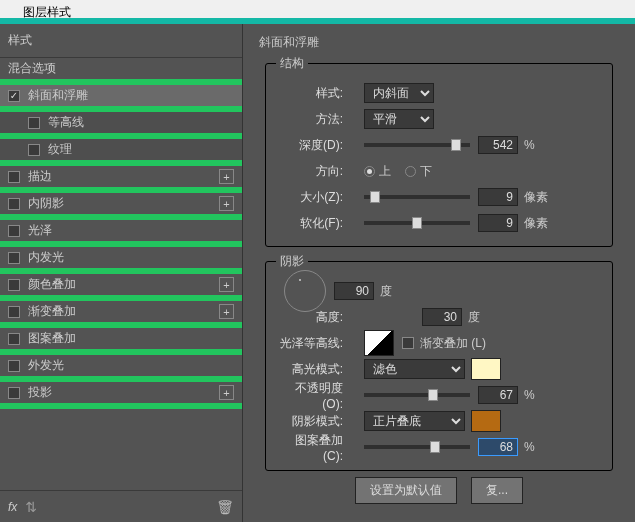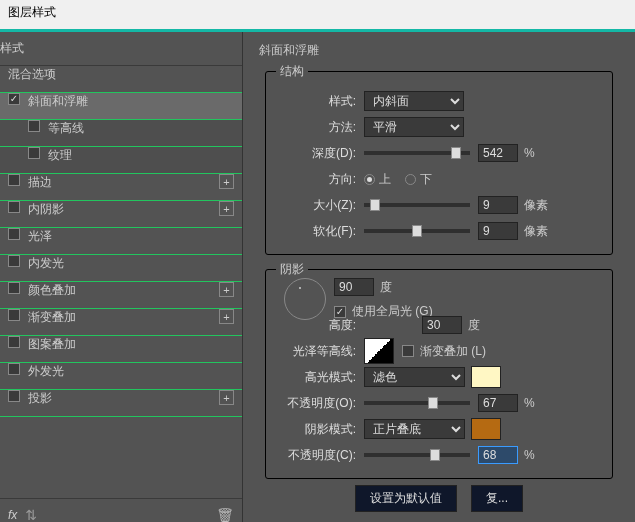--- a/index.html
+++ b/index.html
@@ -1,56 +1,56 @@
 <!DOCTYPE html>
 <html><head>
 <meta charset="utf-8">
 <style>
 *{box-sizing:border-box;margin:0;padding:0;font-family:"Microsoft YaHei",sans-serif;font-size:12px;color:#ccc}
 body{background:#535353;width:635px;height:522px;overflow:hidden}
-.titlebar{background:#f0f0f0;height:32px;padding:4px 8px;color:#000;border-bottom:3px solid #14b8a6}
+.titlebar{background:#f0f0f0;height:24px;padding:4px 23px;color:#000;border-bottom:6px solid #14b8a6}
 .titlebar span{color:#000}
 .main{display:flex;height:498px}
 .left{width:243px;background:#535353;display:flex;flex-direction:column;border-right:1px solid #333}
-.left-head{padding:8px 0;color:#ccc;border-bottom:1px solid #3a3a3a}
-.left-item{height:27px;display:flex;align-items:flex-start;padding:0 8px;border-bottom:1px solid #22c55e;background:#535353;cursor:pointer}
+.left-head{padding:8px 8px;color:#ccc;border-bottom:1px solid #3a3a3a}
+.left-item{height:27px;display:flex;align-items:center;padding:0 8px;border-bottom:6px solid #22c55e;background:#535353;cursor:pointer}
 .left-item.blend{background:#535353}
 .left-item.sel{background:#6a6a6a}
 .left-item.sub{padding-left:28px;background:#4e4e4e}
 .cb{width:12px;height:12px;border:1px solid #888;margin-right:8px;display:inline-flex;align-items:center;justify-content:center;background:#3a3a3a}
 .cb.checked::after{content:"✓";font-size:10px;color:#ddd;line-height:10px}
 .plus-box{width:15px;height:15px;border:1px solid #888;margin-left:auto;display:flex;align-items:center;justify-content:center;font-size:11px;color:#ccc}
 .left-footer{margin-top:auto;height:32px;display:flex;align-items:center;padding:0 8px;border-top:1px solid #3a3a3a}
 .fx{font-style:italic;color:#ccc;font-size:12px}
 .arrows{margin-left:8px;font-size:14px;color:#999}
 .trash{margin-left:auto;color:#bbb;font-size:14px}
 .right{flex:1;background:#535353;padding:4px 10px 10px;overflow:hidden}
 .section-title{padding:6px 0 2px 6px}
 fieldset{border:1px solid #000000;border-radius:3px;margin:2px 12px 6px;padding:8px 10px 10px}
 legend{padding:0 4px;color:#ccc}
 .row{display:flex;align-items:center;height:26px}
-.lbl{width:88px;text-align:right;padding-right:8px;color:#ddd}
-select{background:#3a3a3a;color:#ddd;border:1px solid #222;height:20px;padding:1px 4px;width:100px}
+.lbl{width:88px;text-align:right;padding-right:21px;color:#ddd}
+select{background:#3a3a3a;color:#ddd;border:1px solid #222;height:20px;padding:1px 4px;width:70px}
 select.wider{width:101px}
 .slider{width:106px;height:4px;background:#2f2f2f;position:relative;margin-right:8px}
 .slider .thumb{position:absolute;top:-4px;width:10px;height:12px;background:#ddd;border:1px solid #888}
-.numbox{width:40px;height:18px;background:#3a3a3a;border:1px solid #222;color:#ddd;padding:1px 4px;text-align:left}
+.numbox{width:40px;height:18px;background:#3a3a3a;border:1px solid #222;color:#ddd;padding:1px 4px;text-align:right}
 .numbox.active{border:1px solid #3a9bff;background:#2d4a6a}
 .unit{margin-left:6px;color:#ccc}
 .radio{width:11px;height:11px;border:1px solid #888;border-radius:50%;display:inline-flex;align-items:center;justify-content:center;margin-right:4px}
 .radio.on::after{content:"";width:5px;height:5px;border-radius:50%;background:#ddd}
 .radio-wrap{display:flex;align-items:center;margin-right:14px}
 .angle-widget{width:42px;height:42px;border:1px solid #888;border-radius:50%;position:relative;margin:0 8px}
 .angle-widget::after{content:"";position:absolute;width:2px;height:2px;background:#ccc;top:8px;left:14px;border-radius:50%}
 .swatch-split{width:30px;height:26px;border:1px solid #222;background:linear-gradient(135deg,#fff 0 50%,#000 50% 100%);margin-right:8px}
 .swatch{width:30px;height:22px;border:1px solid #222;margin-left:6px}
 .swatch.y{background:#fff7c4}
 .swatch.o{background:#b56a12}
 .btnrow{display:flex;justify-content:center;gap:14px;margin-top:6px}
-.btn{background:#0f172a;border:1px solid #222;padding:4px 14px;color:#ddd;cursor:pointer}
+.btn{background:#737373;border:1px solid #222;padding:4px 14px;color:#ddd;cursor:pointer}
 .cb2{width:12px;height:12px;border:1px solid #888;margin-right:6px;display:inline-flex;align-items:center;justify-content:center;background:#3a3a3a}
 .cb2.checked::after{content:"✓";font-size:10px;color:#ddd}
 </style>
 </head>
 <body>
 
 <div class="titlebar"><span>图层样式</span></div>
 
 <div class="main">
   <div class="left">
@@ -167,28 +167,24 @@
           </div>
         <input class="numbox" value="9" style="">
         <span class="unit">像素</span>
       </div>
     </fieldset>
 
     <fieldset>
       <legend>阴影</legend>
       <div class="row">
         <div class="angle-widget"></div>
-        <div style="display:flex;flex-direction:column;gap:7px">
+        <div style="display:flex;gap:16px">
           <div style="display:flex;align-items:center">
             <input class="numbox" value="90" style="">
             <span class="unit">度</span>
-          </div>
-          <div style="display:flex;align-items:center">
-            <span class="cb2 checked"></span>
-            <span>使用全局光 (G)</span>
           </div>
         </div>
       </div>
       <div class="row">
         <div class="lbl">高度:</div>
         <div style="width:58px"></div>
         <input class="numbox" value="30" style="">
         <span class="unit">度</span>
       </div>
       <div class="row">
@@ -209,21 +205,21 @@
           </div>
         <input class="numbox" value="67" style="">
         <span class="unit">%</span>
       </div>
       <div class="row">
         <div class="lbl">阴影模式:</div>
         <select class="wider"><option>正片叠底</option></select>
         <div class="swatch o"></div>
       </div>
       <div class="row">
-        <div class="lbl">不透明度(C):</div>
+        <div class="lbl">图案叠加(C):</div>
         <div class="slider">
             <div class="thumb" style="left:62%"></div>
           </div>
         <input class="numbox active" value="68" style="">
         <span class="unit">%</span>
       </div>
     </fieldset>
 
     <div class="btnrow">
       <button class="btn">设置为默认值</button>

